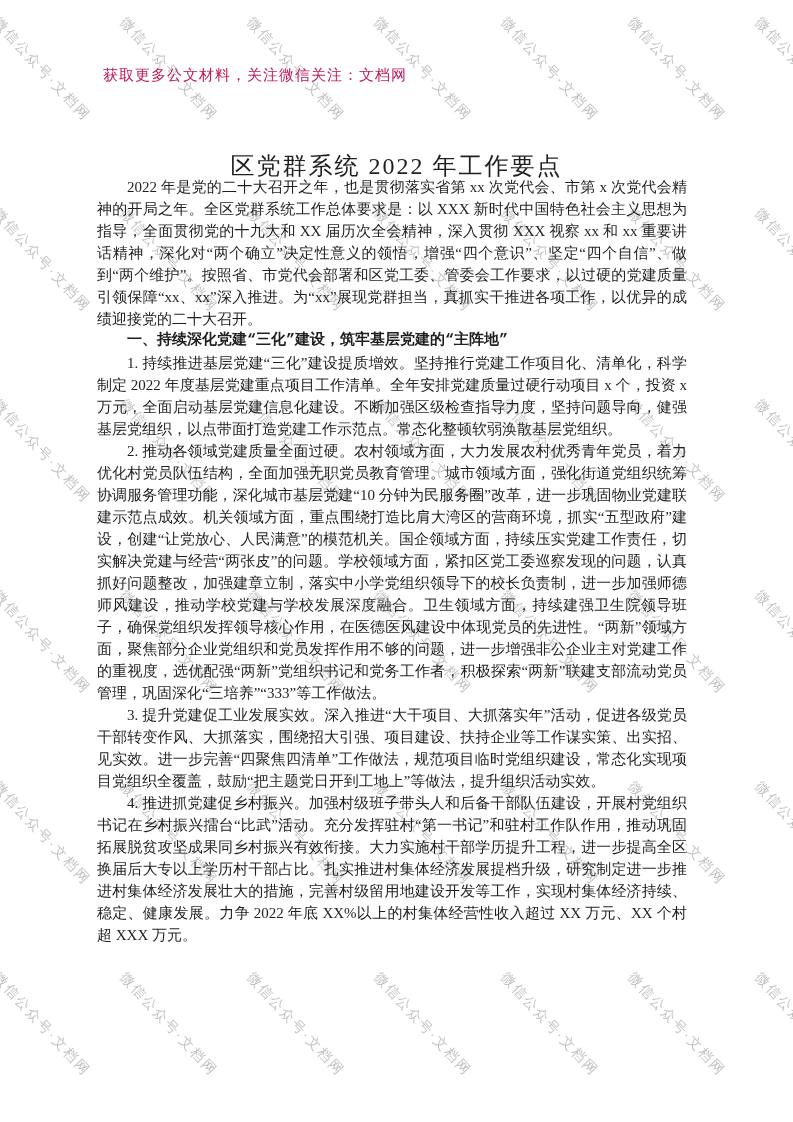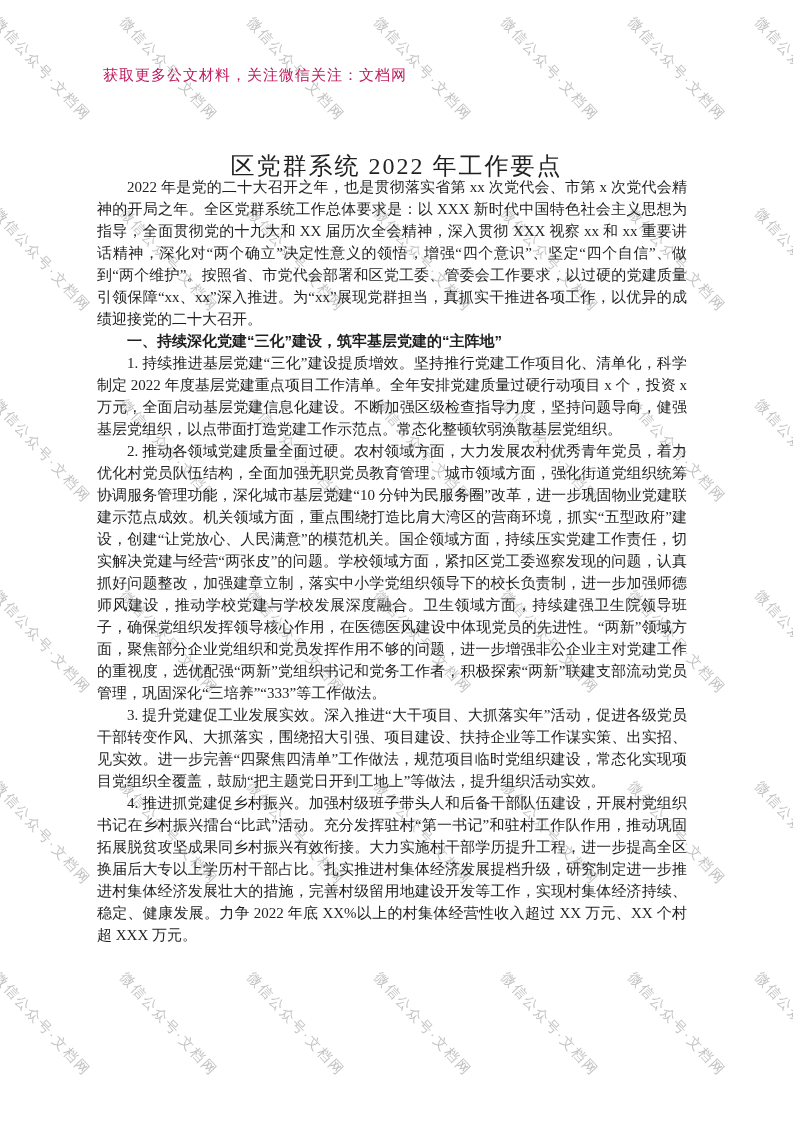--- a/index.html
+++ b/index.html
@@ -65,21 +65,21 @@
     font-size: 15px;
     line-height: 22px;
     text-align: justify;
   }
   .content p {
     margin: 0;
     text-indent: 2em;
   }
   .content p.section-heading {
     font-weight: 700;
-    font-family: Liberation Sans, sans-serif;
+    font-family: Liberation Mono, monospace;
   }
 </style>
 </head>
 <body>
 
 <div class="page" style="background: rgb(255, 255, 255);">
 
   <div class="watermark-layer">
       <span class="wm" style="left: 2px; top: 14px; color: rgb(195, 195, 195);">微信公众号·文档网</span>
       <span class="wm" style="left: 129px; top: 14px; color: rgb(195, 195, 195);">微信公众号·文档网</span>

